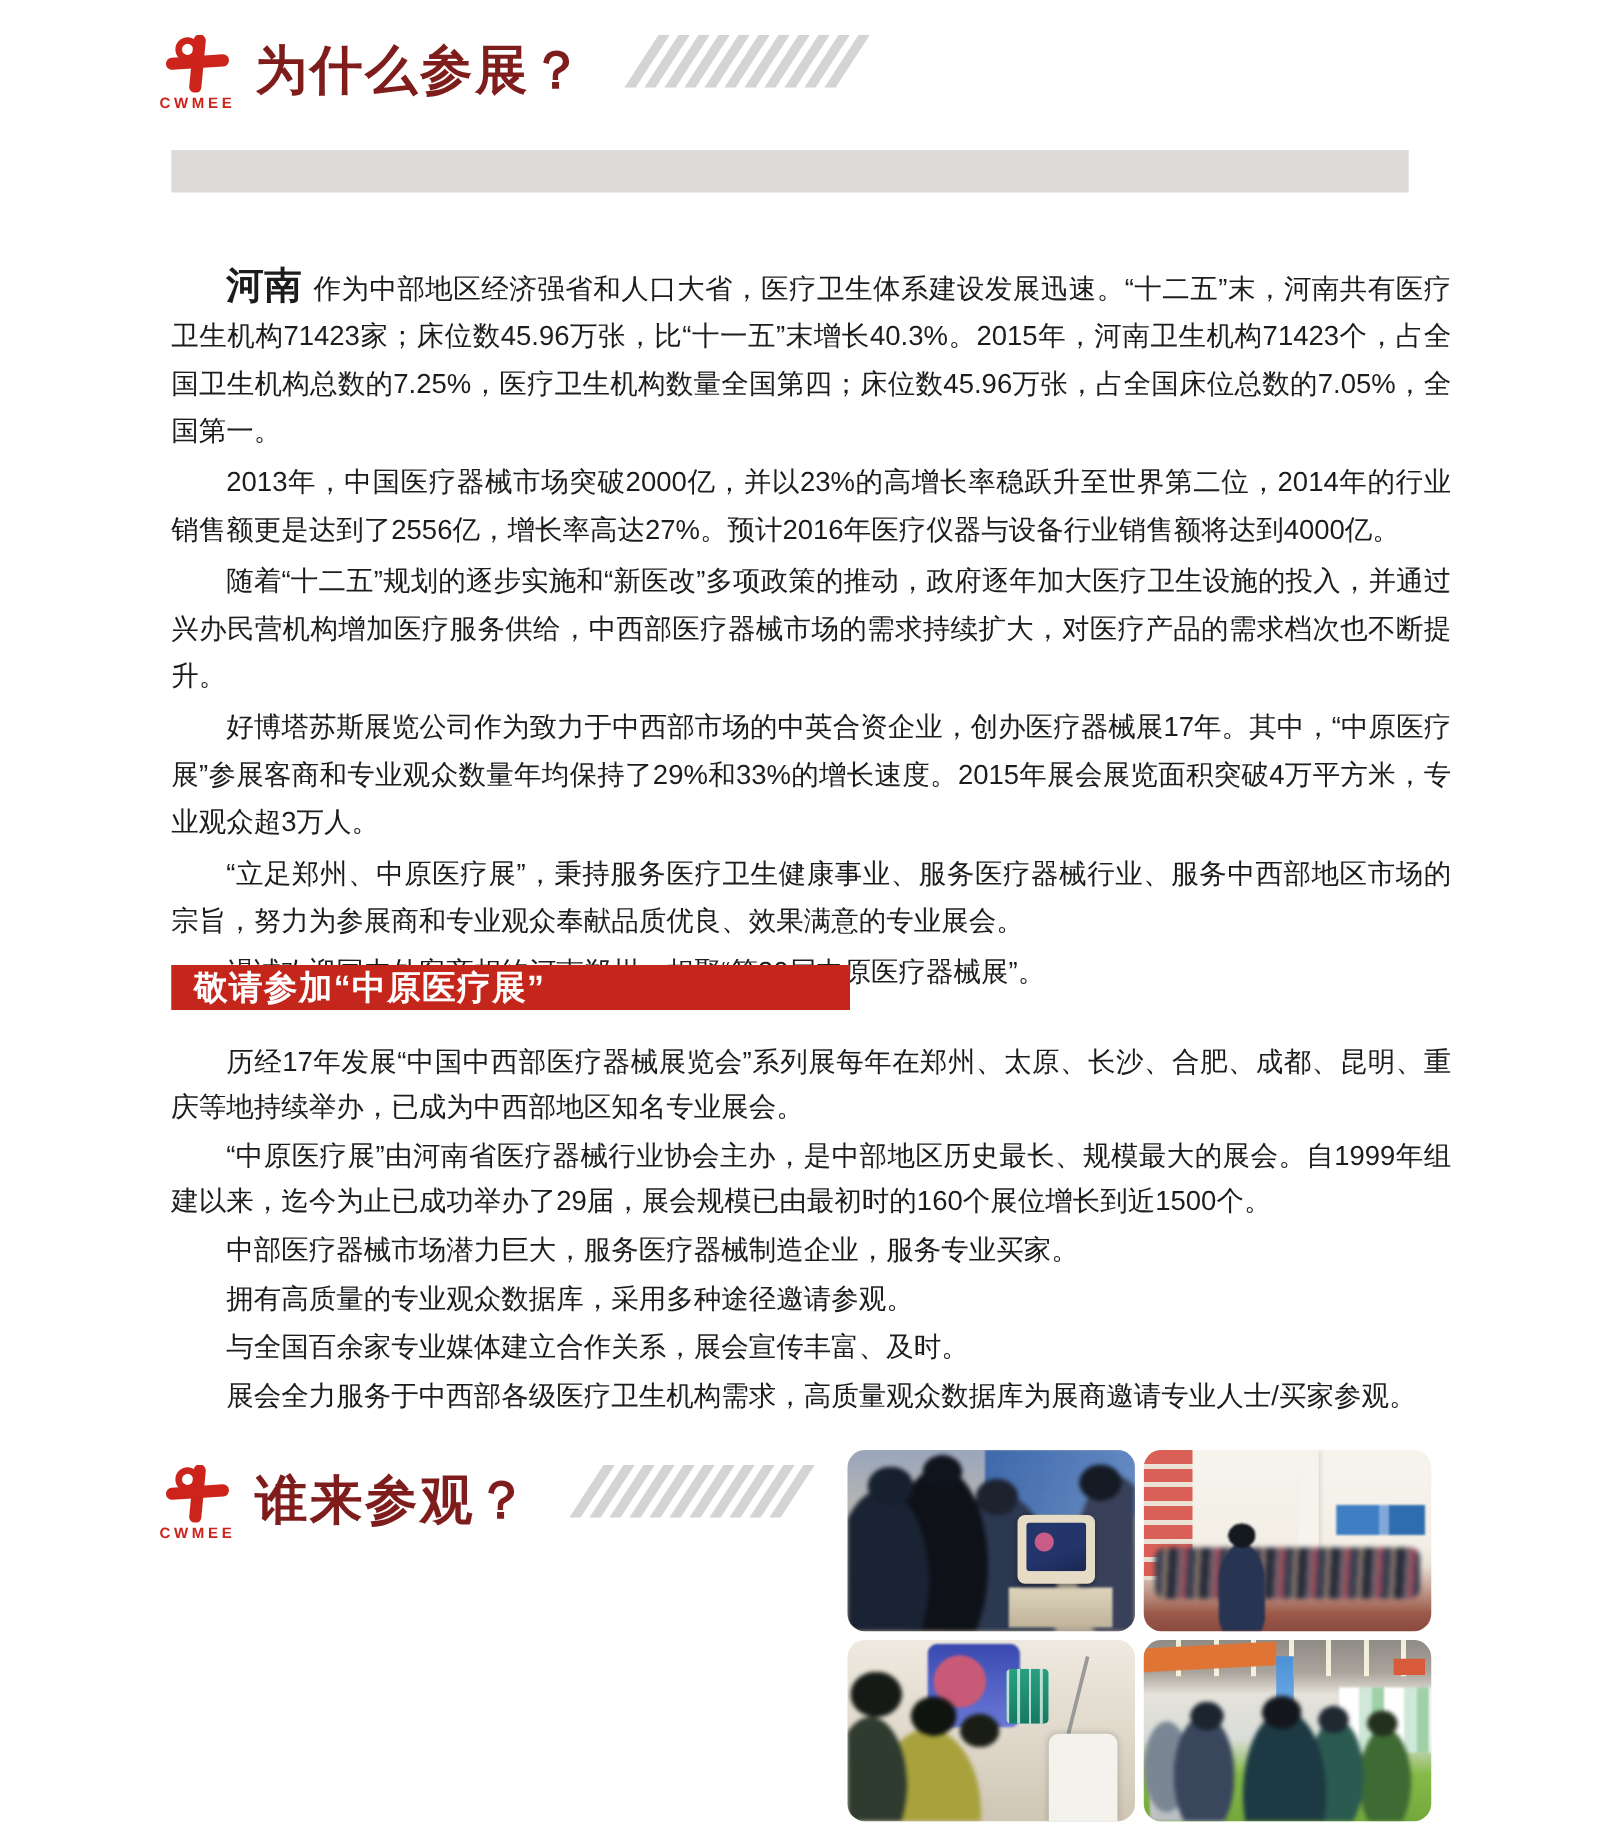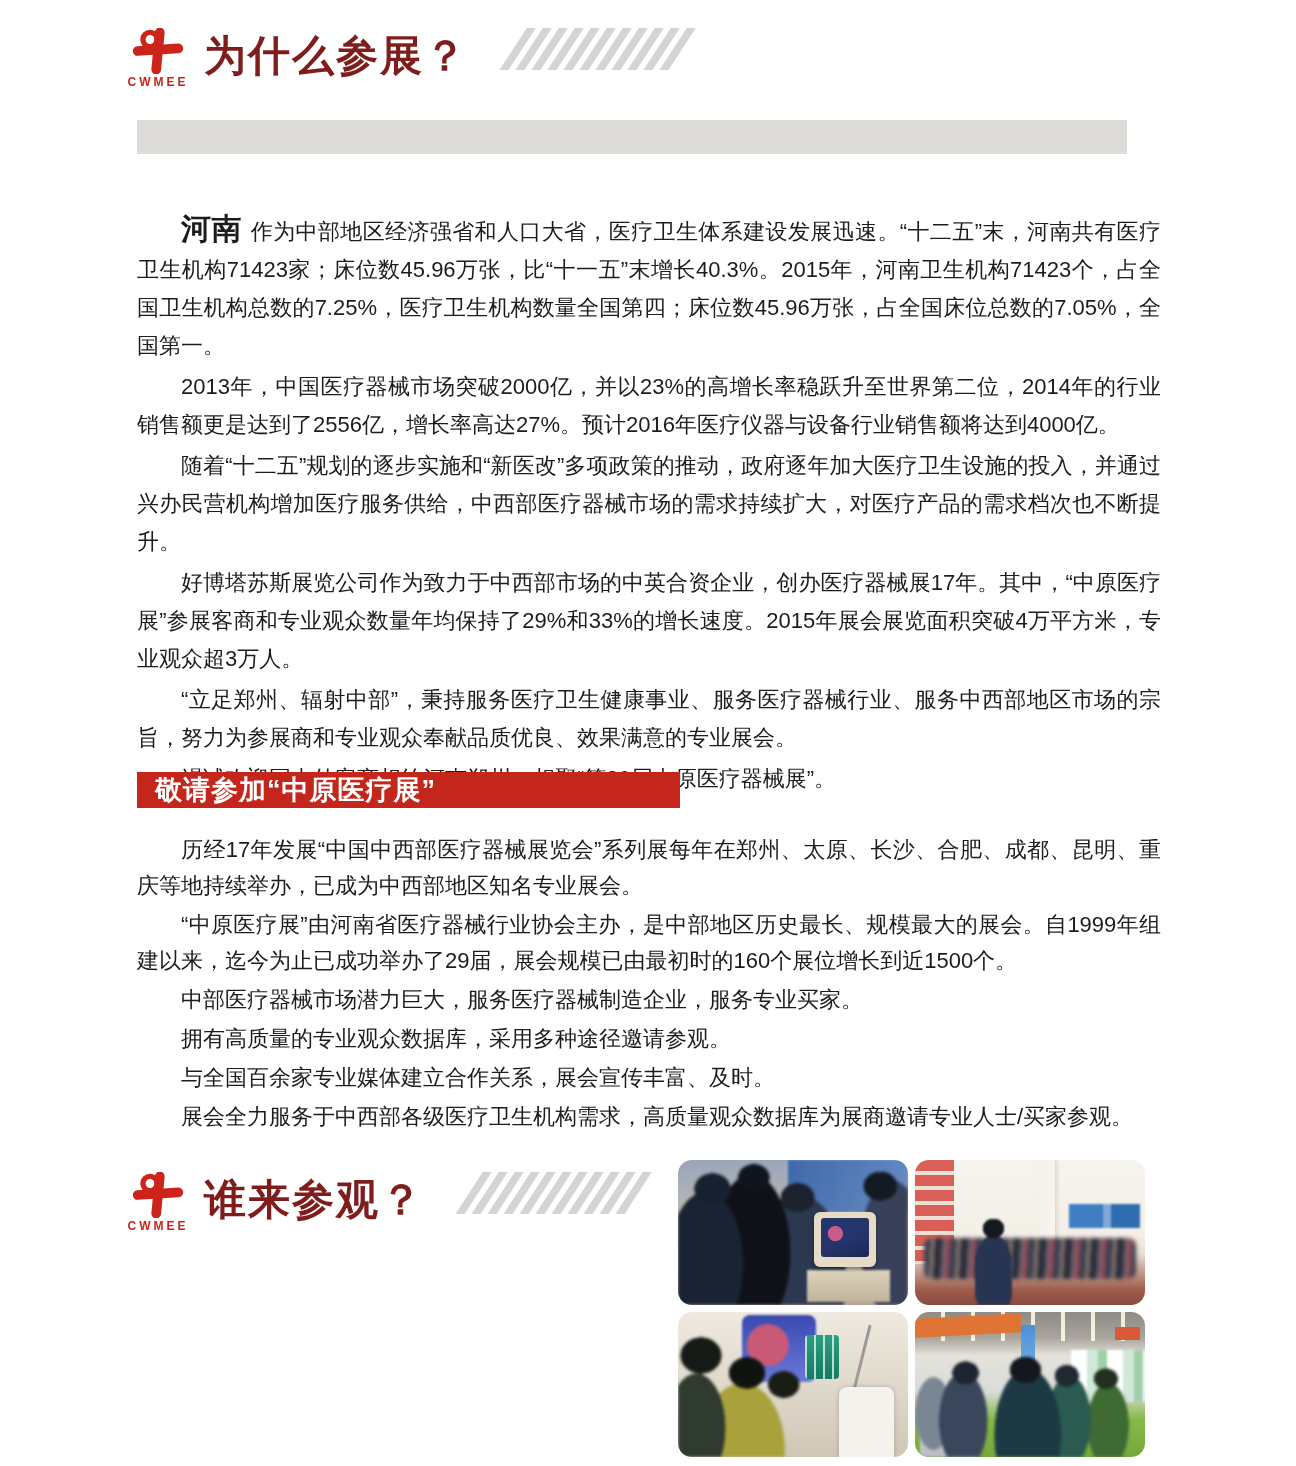--- a/index.html
+++ b/index.html
@@ -125,21 +125,21 @@
 
   <div class="banner" style="top:117px;">
     <div class="banner-tail"></div>
   </div>
 
   <div class="body-text sec1" style="top:178px;margin-top:32px;">
     <p><span class="lead">河南</span><span>作为中部地区经济强省和人口大省，医疗卫生体系建设发展迅速。“十二五”末，河南共有医疗卫生机构71423家；床位数45.96万张，比“十一五”末增长40.3%。2015年，河南卫生机构71423个，占全国卫生机构总数的7.25%，医疗卫生机构数量全国第四；床位数45.96万张，占全国床位总数的7.05%，全国第一。</span></p>
     <p>2013年，中国医疗器械市场突破2000亿，并以23%的高增长率稳跃升至世界第二位，2014年的行业销售额更是达到了2556亿，增长率高达27%。预计2016年医疗仪器与设备行业销售额将达到4000亿。</p>
     <p>随着“十二五”规划的逐步实施和“新医改”多项政策的推动，政府逐年加大医疗卫生设施的投入，并通过兴办民营机构增加医疗服务供给，中西部医疗器械市场的需求持续扩大，对医疗产品的需求档次也不断提升。</p>
     <p>好博塔苏斯展览公司作为致力于中西部市场的中英合资企业，创办医疗器械展17年。其中，“中原医疗展”参展客商和专业观众数量年均保持了29%和33%的增长速度。2015年展会展览面积突破4万平方米，专业观众超3万人。</p>
-    <p>“立足郑州、辐射中部”，秉持服务医疗卫生健康事业、服务医疗器械行业、服务中西部地区市场的宗旨，努力为参展商和专业观众奉献品质优良、效果满意的专业展会。</p>
+    <p>“立足郑州、中原医疗展”，秉持服务医疗卫生健康事业、服务医疗器械行业、服务中西部地区市场的宗旨，努力为参展商和专业观众奉献品质优良、效果满意的专业展会。</p>
     <p>竭诚欢迎国内外客商相约河南郑州，相聚“第30届中原医疗器械展”。</p>
   </div>
 
   <div class="banner" style="top:772px;flex-direction:column;">
     <div class="banner-red">
       <span>敬请参加“中原医疗展”</span>
     </div>
     <div class="banner-tail"></div>
   </div>
 

